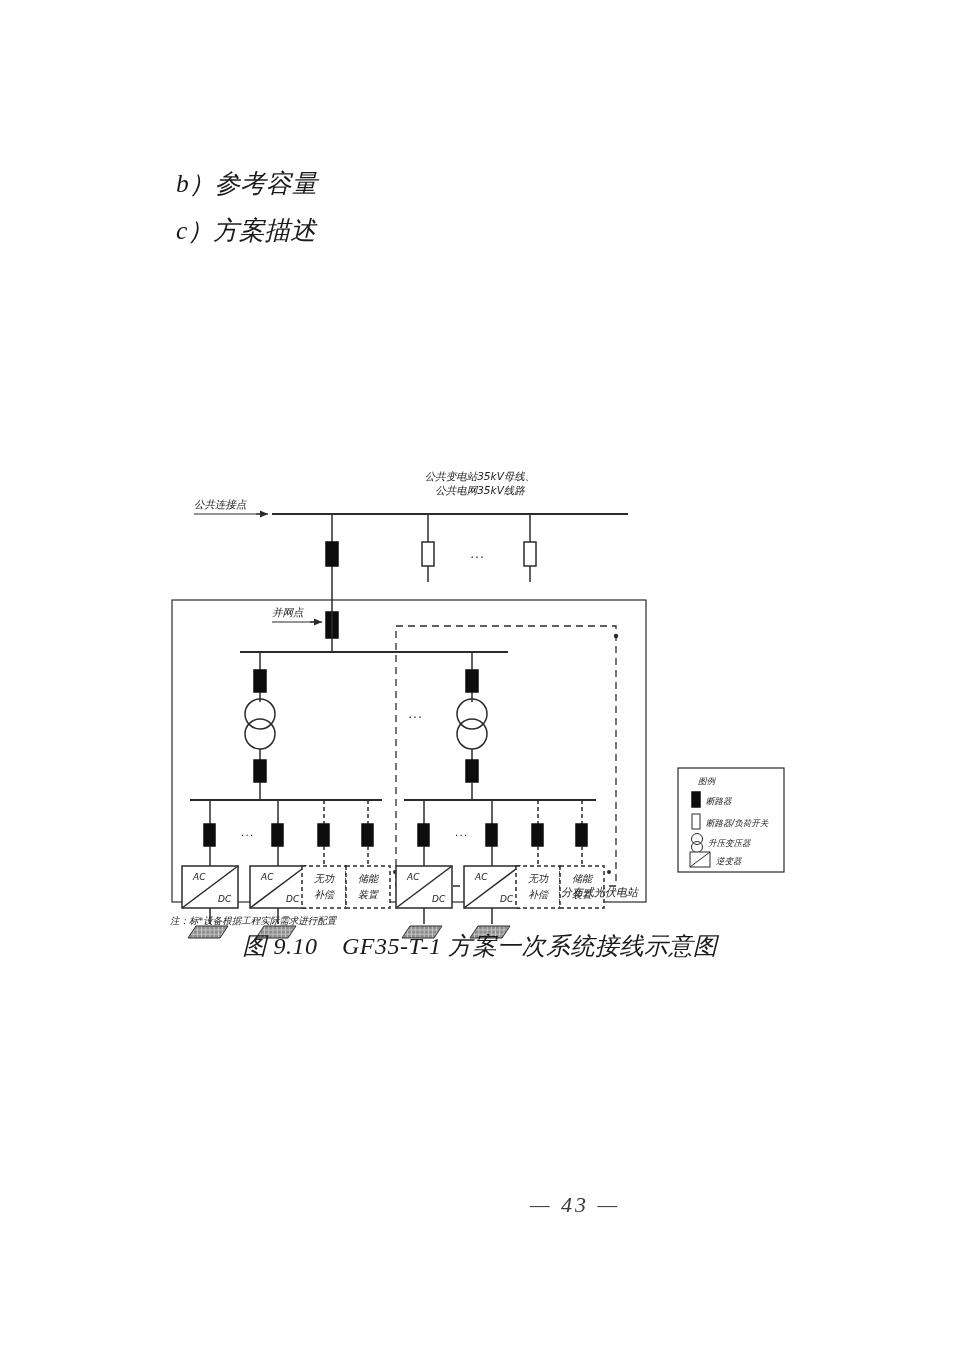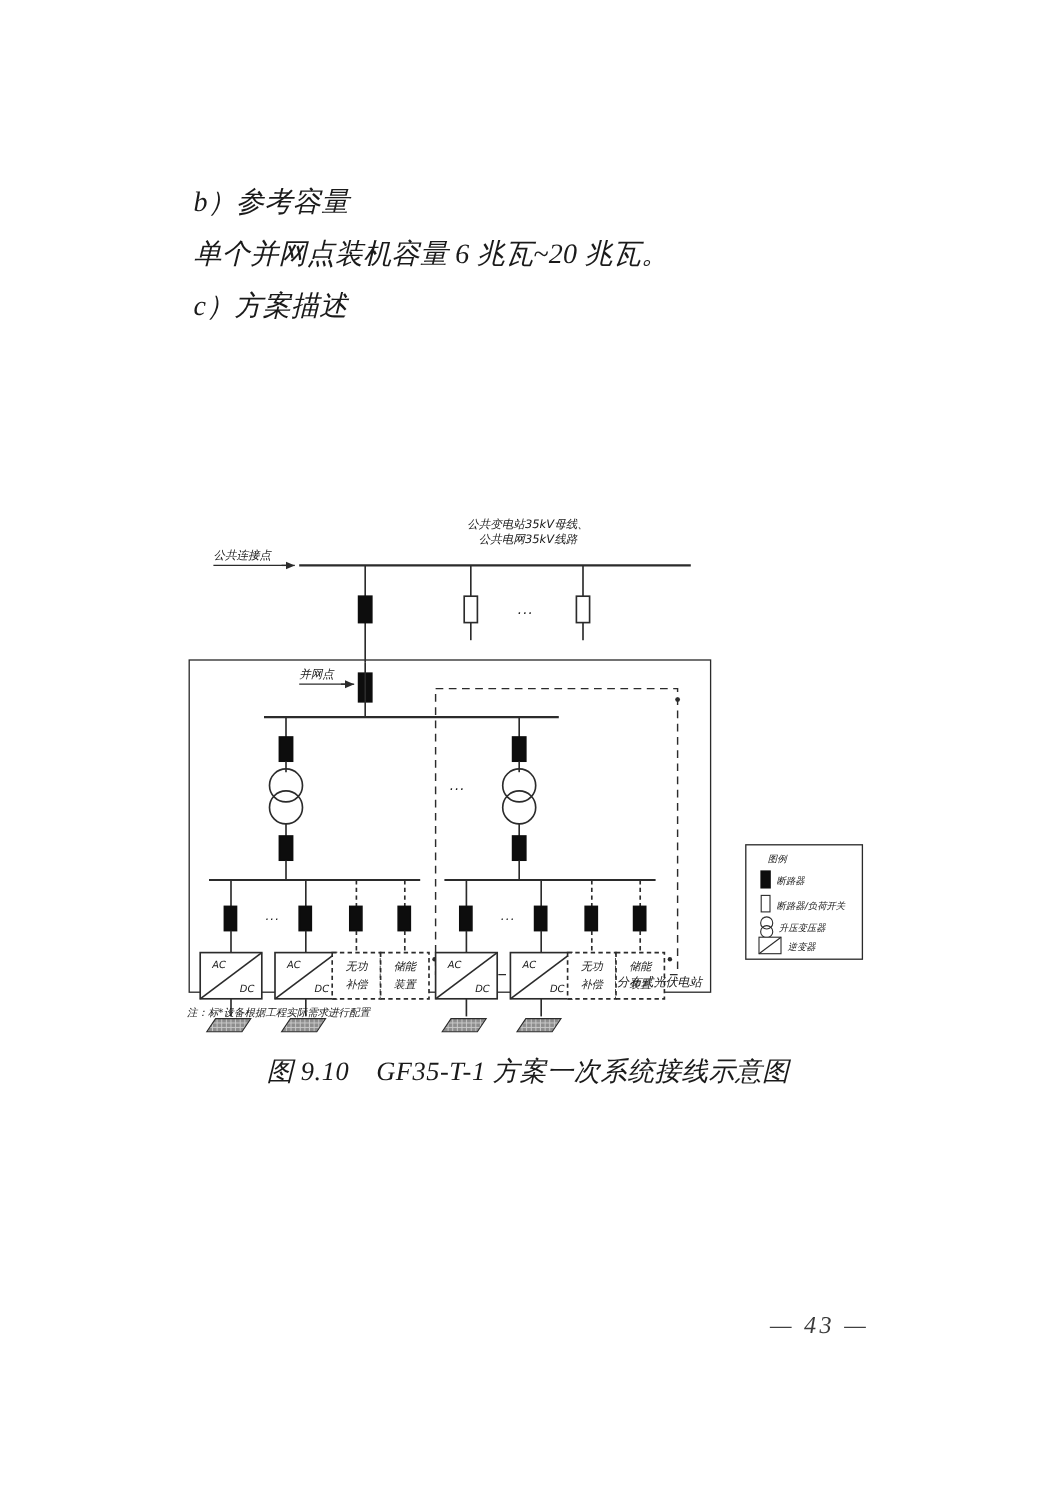--- a/index.html
+++ b/index.html
@@ -36,42 +36,40 @@
     width:640px; height:480px;
   }
   .figure svg{display:block;}
 
   .caption{
     position:absolute;
     left:0; top:930px; width:960px;
     text-align:center;
     font-size:24px;
     letter-spacing:0.5px;
-    margin-top:28px;
   }
 
   
   .folio{
     position:absolute;
     left:0; top:1192px; width:960px;
-    text-align:center;
+    text-align:left;
     font-size:22px;
     color:#3a3a3a;
     padding-right:0;
   }
   .folio span{ display:inline-block; margin-left:530px; letter-spacing:3px; }
 </style>
 </head>
 <body>
 
 <div class="page">
 
   <div class="text-block">
     <p class="para item">b）参考容量</p>
-    <p class="para item">单个并网点装机容量 6 兆瓦~20 兆瓦。</p>
     <p class="para item">c）方案描述</p>
   </div>
 
   <div class="figure">
     <svg width="640" height="480" viewBox="0 0 640 480" xmlns="http://www.w3.org/2000/svg">
       <defs>
         <marker id="arrow" markerWidth="8" markerHeight="8" refX="7" refY="3" orient="auto">
           <path d="M0,0 L7,3 L0,6 z" fill="#2b2b2b"></path>
         </marker>
         <pattern id="pvgrid" width="4.2" height="4.2" patternUnits="userSpaceOnUse">

